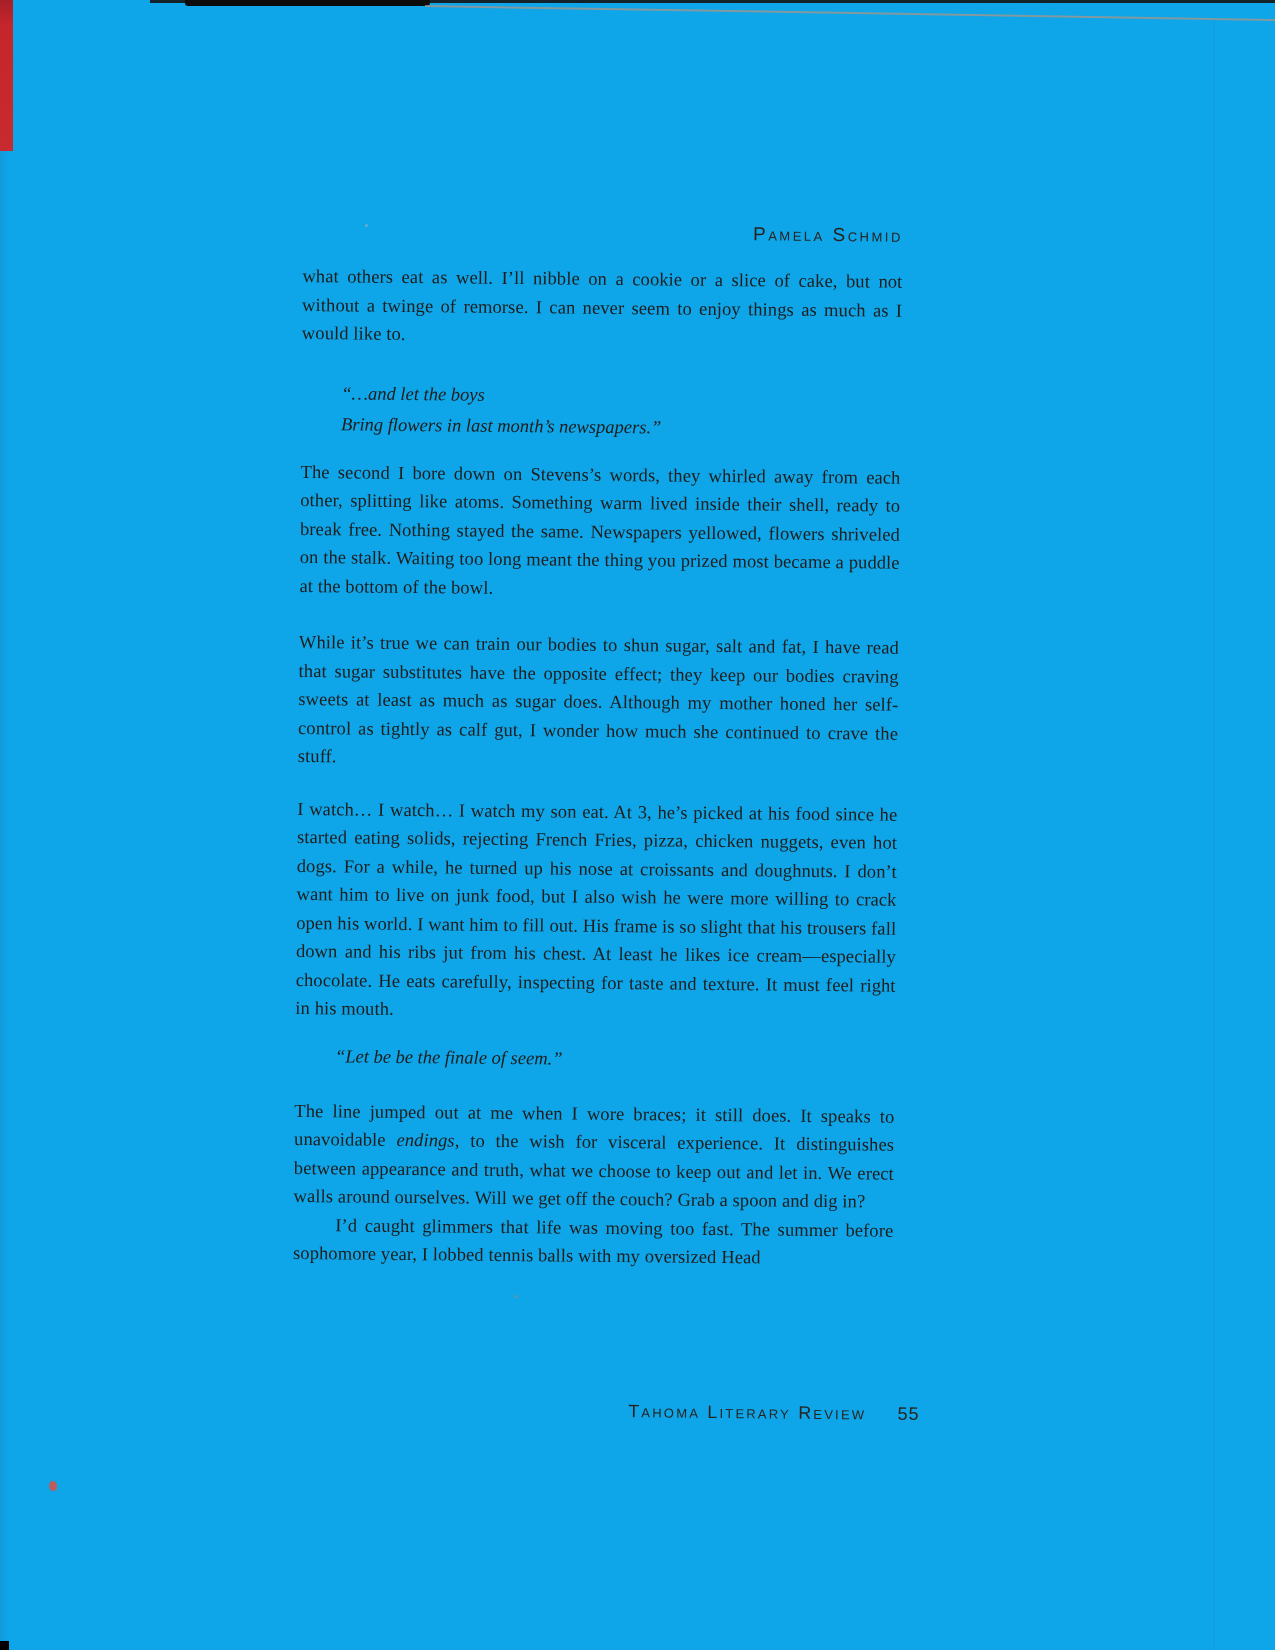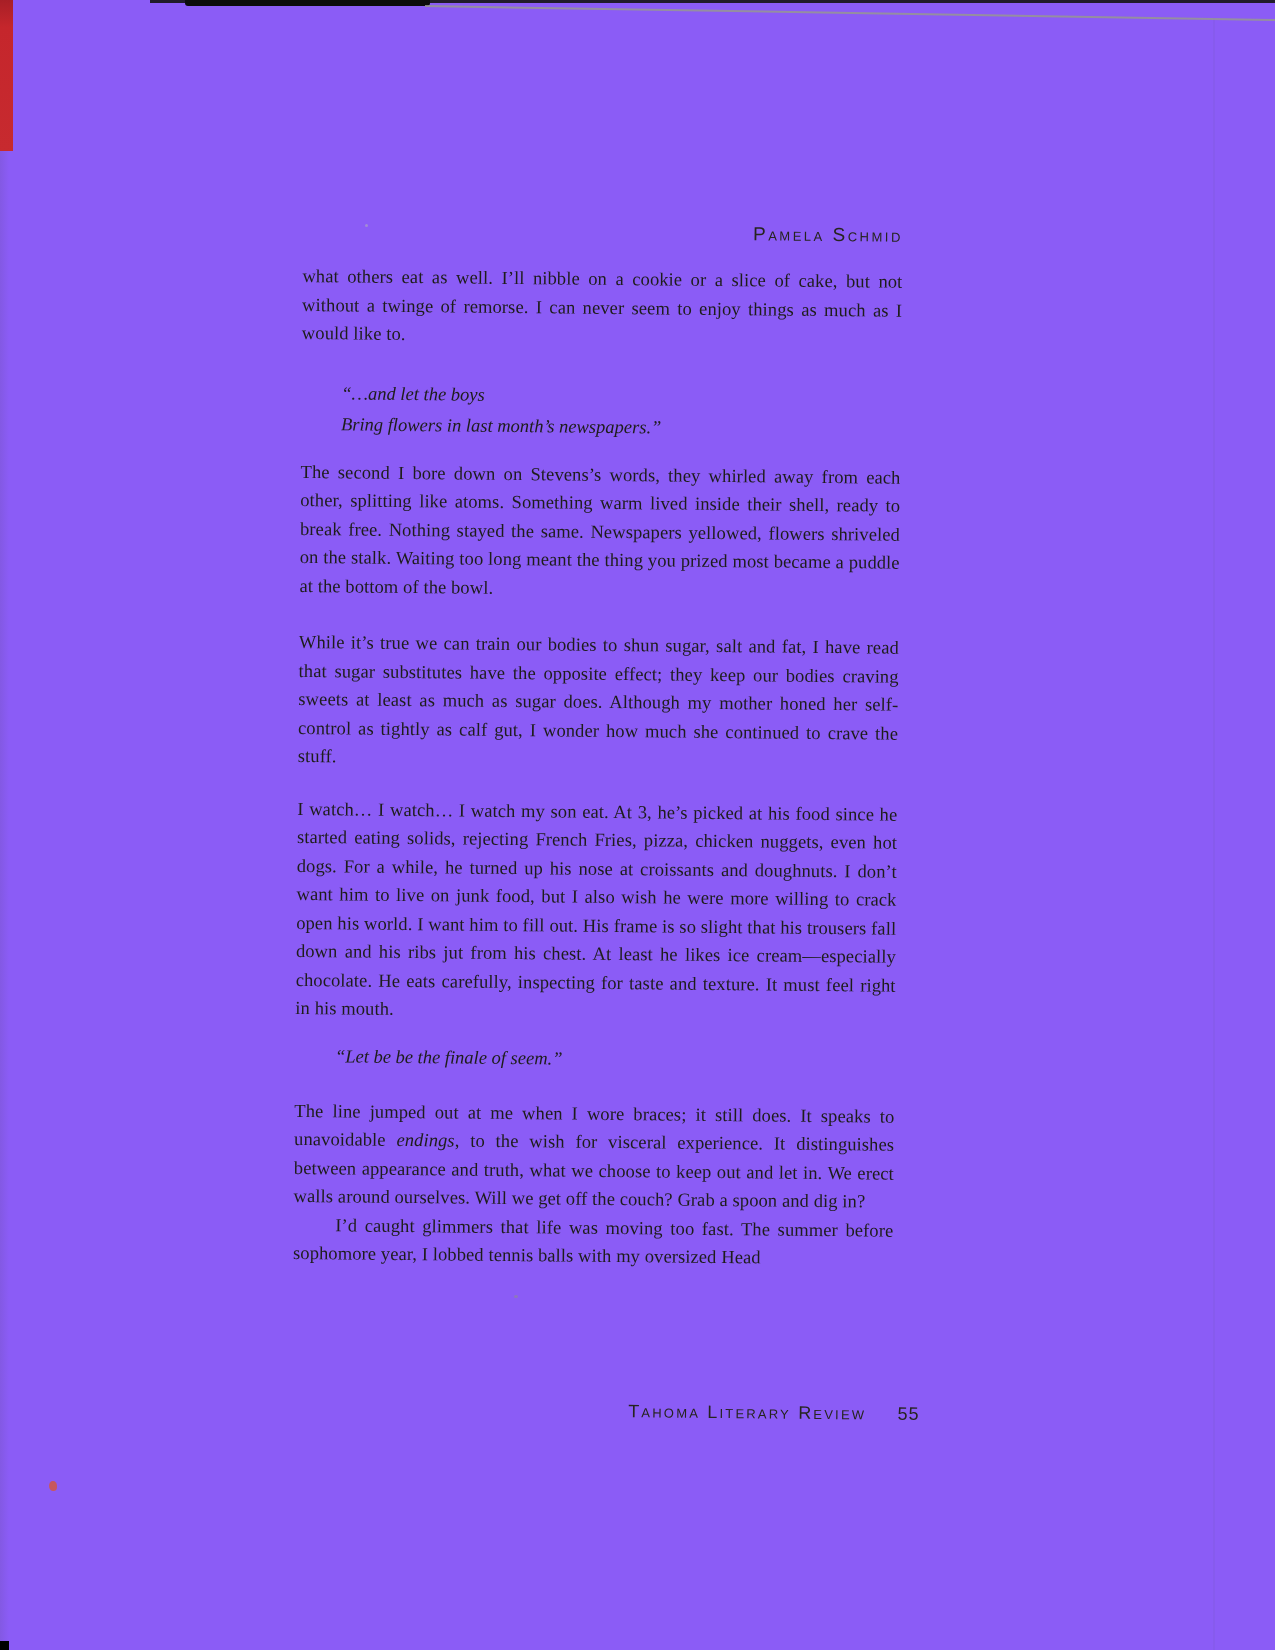--- a/index.html
+++ b/index.html
@@ -1,19 +1,19 @@
 <!DOCTYPE html>
 <html><head>
 <meta charset="utf-8">
 <style>
   html,body{margin:0;padding:0;background:#e9e9e7;}
   .scan-page{
     position:relative;
     width:1275px;height:1650px;
-    background:#8b5cf6;
+    background:#0ea5e9;
     overflow:hidden;
     font-family:"Liberation Serif", serif;
   }
   
   .edge-shade-left{
     position:absolute;left:0;top:0;width:9px;height:1650px;
     background:linear-gradient(to right, rgba(60,60,60,.10), rgba(60,60,60,0));
   }
   .edge-line-right{
     position:absolute;left:1213px;top:18px;width:2px;height:1632px;

